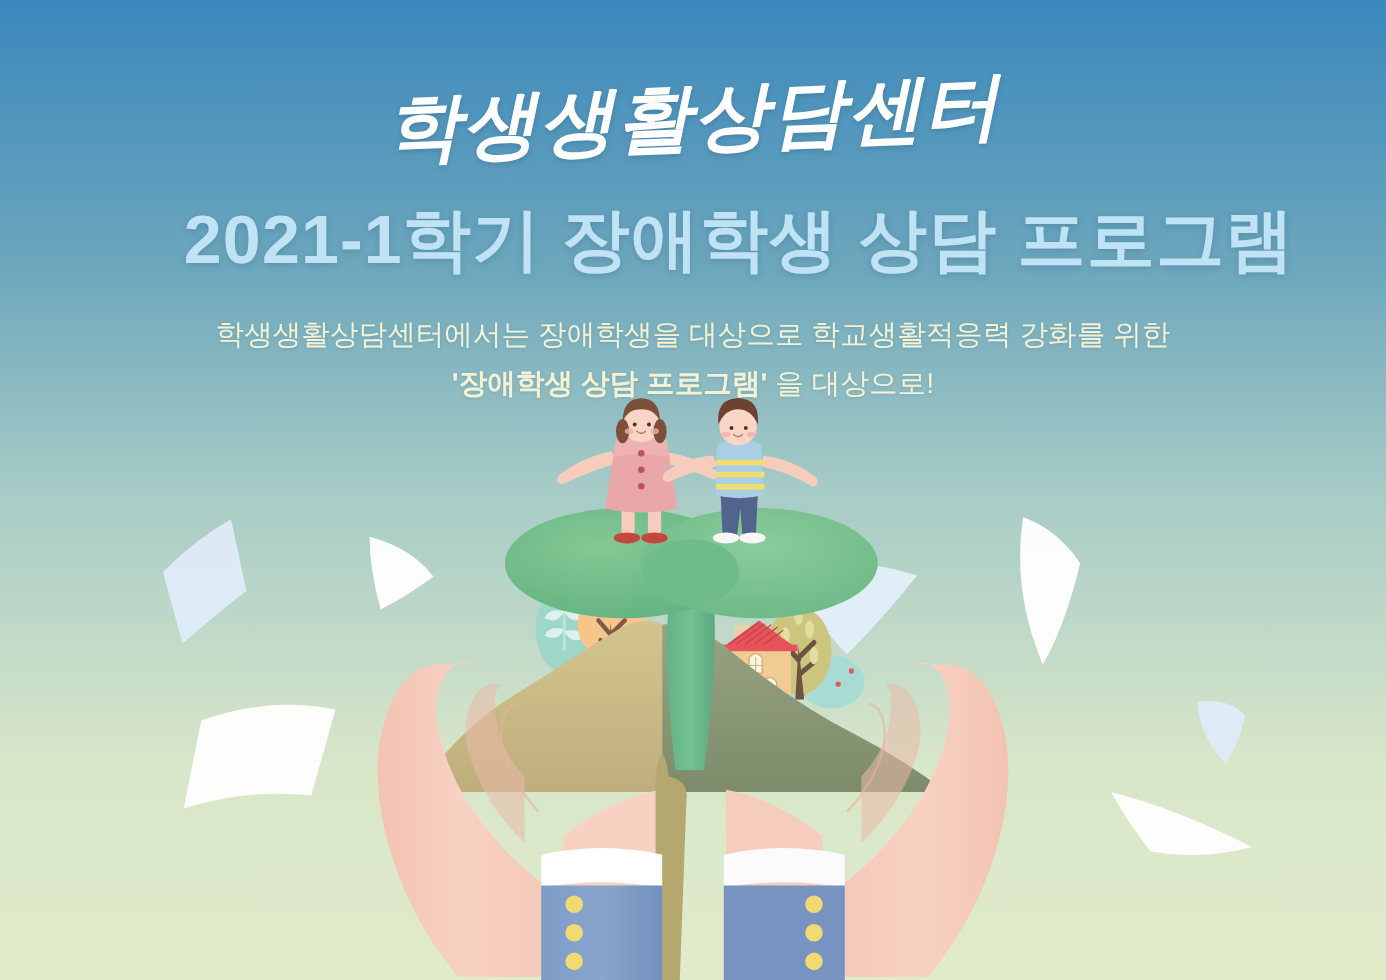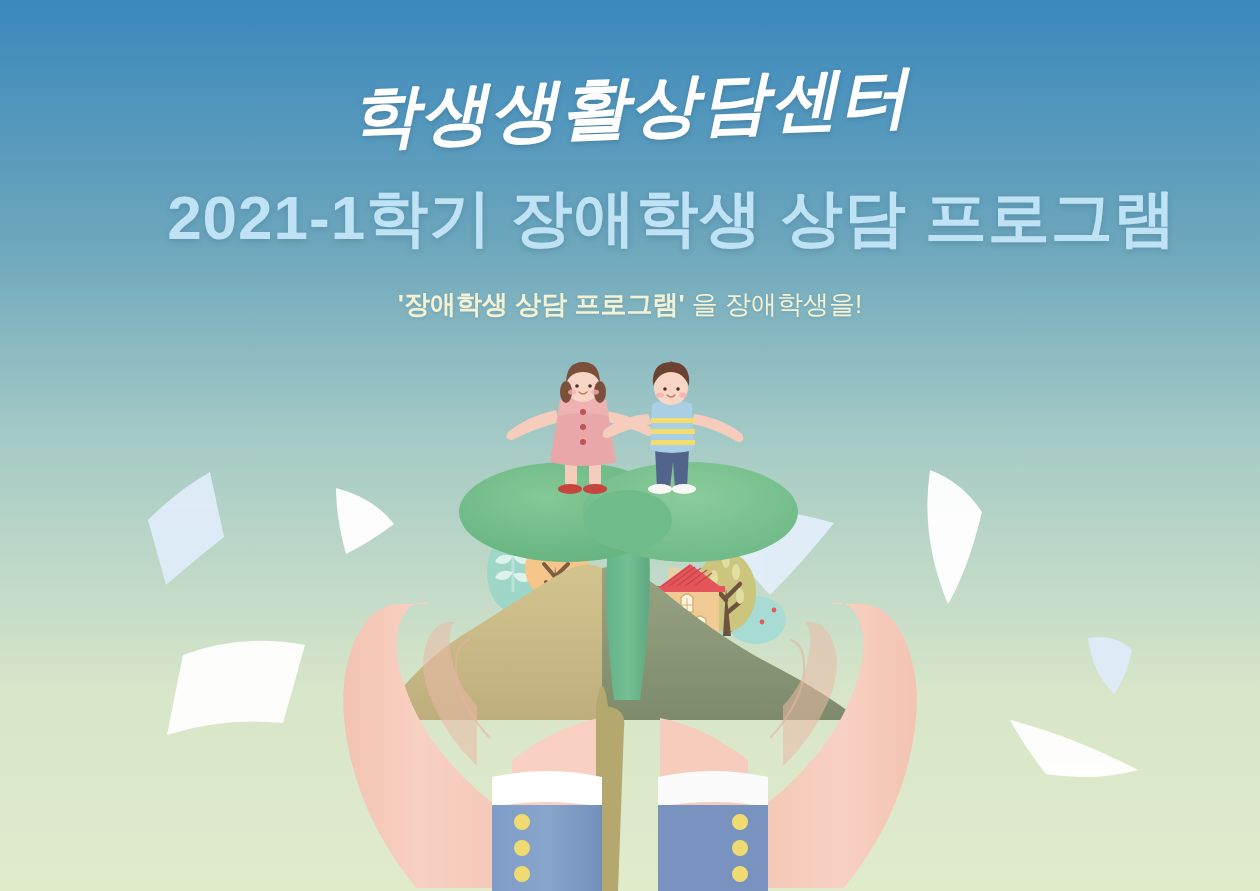--- a/index.html
+++ b/index.html
@@ -329,19 +329,20 @@
   </svg>
   </div>
 
   <div id="text-layer">
 
     <div id="script-title">학생생활상담센터</div>
 
     <div id="main-title">2021-1학기 장애학생 상담 프로그램</div>
 
     <div id="desc">
+      <div class="ln1">학생생활상담센터에서는 장애학생을 대상으로  학교생활적응력 강화를 위한</div>
       <div class="ln2">
-        <b>'장애학생 상담 프로그램'</b><span> 을 장애학생을!</span>
+        <b>'장애학생 상담 프로그램'</b><span> 을 대상으로!</span>
       </div>
     </div>
   </div>
 
 </div>
 
 </body></html>

